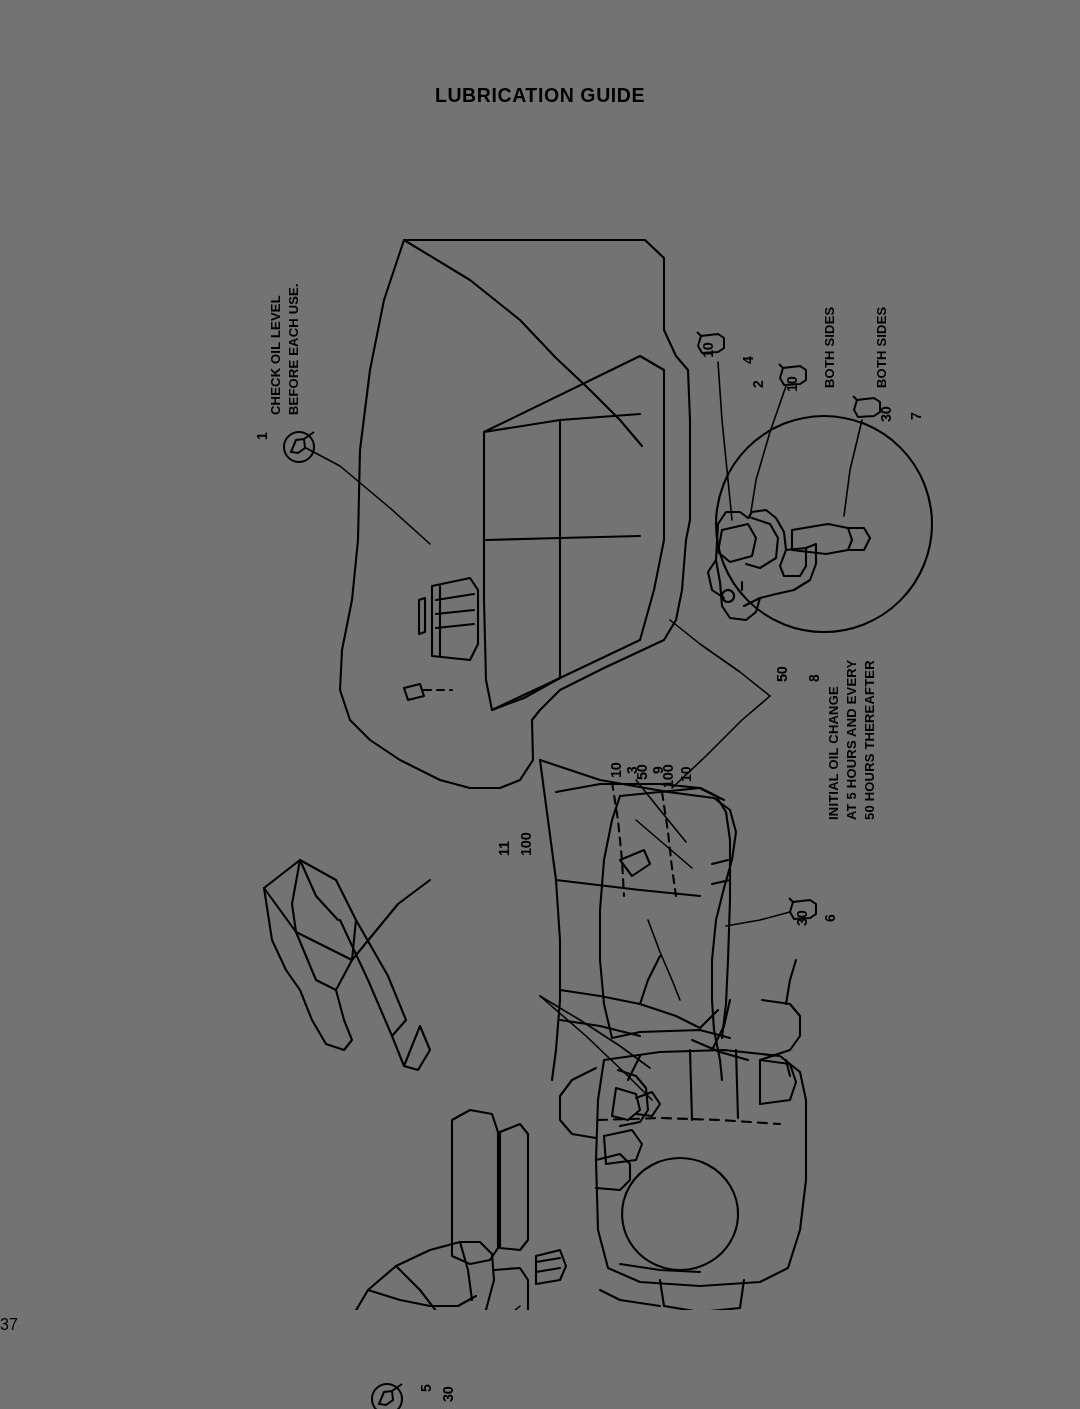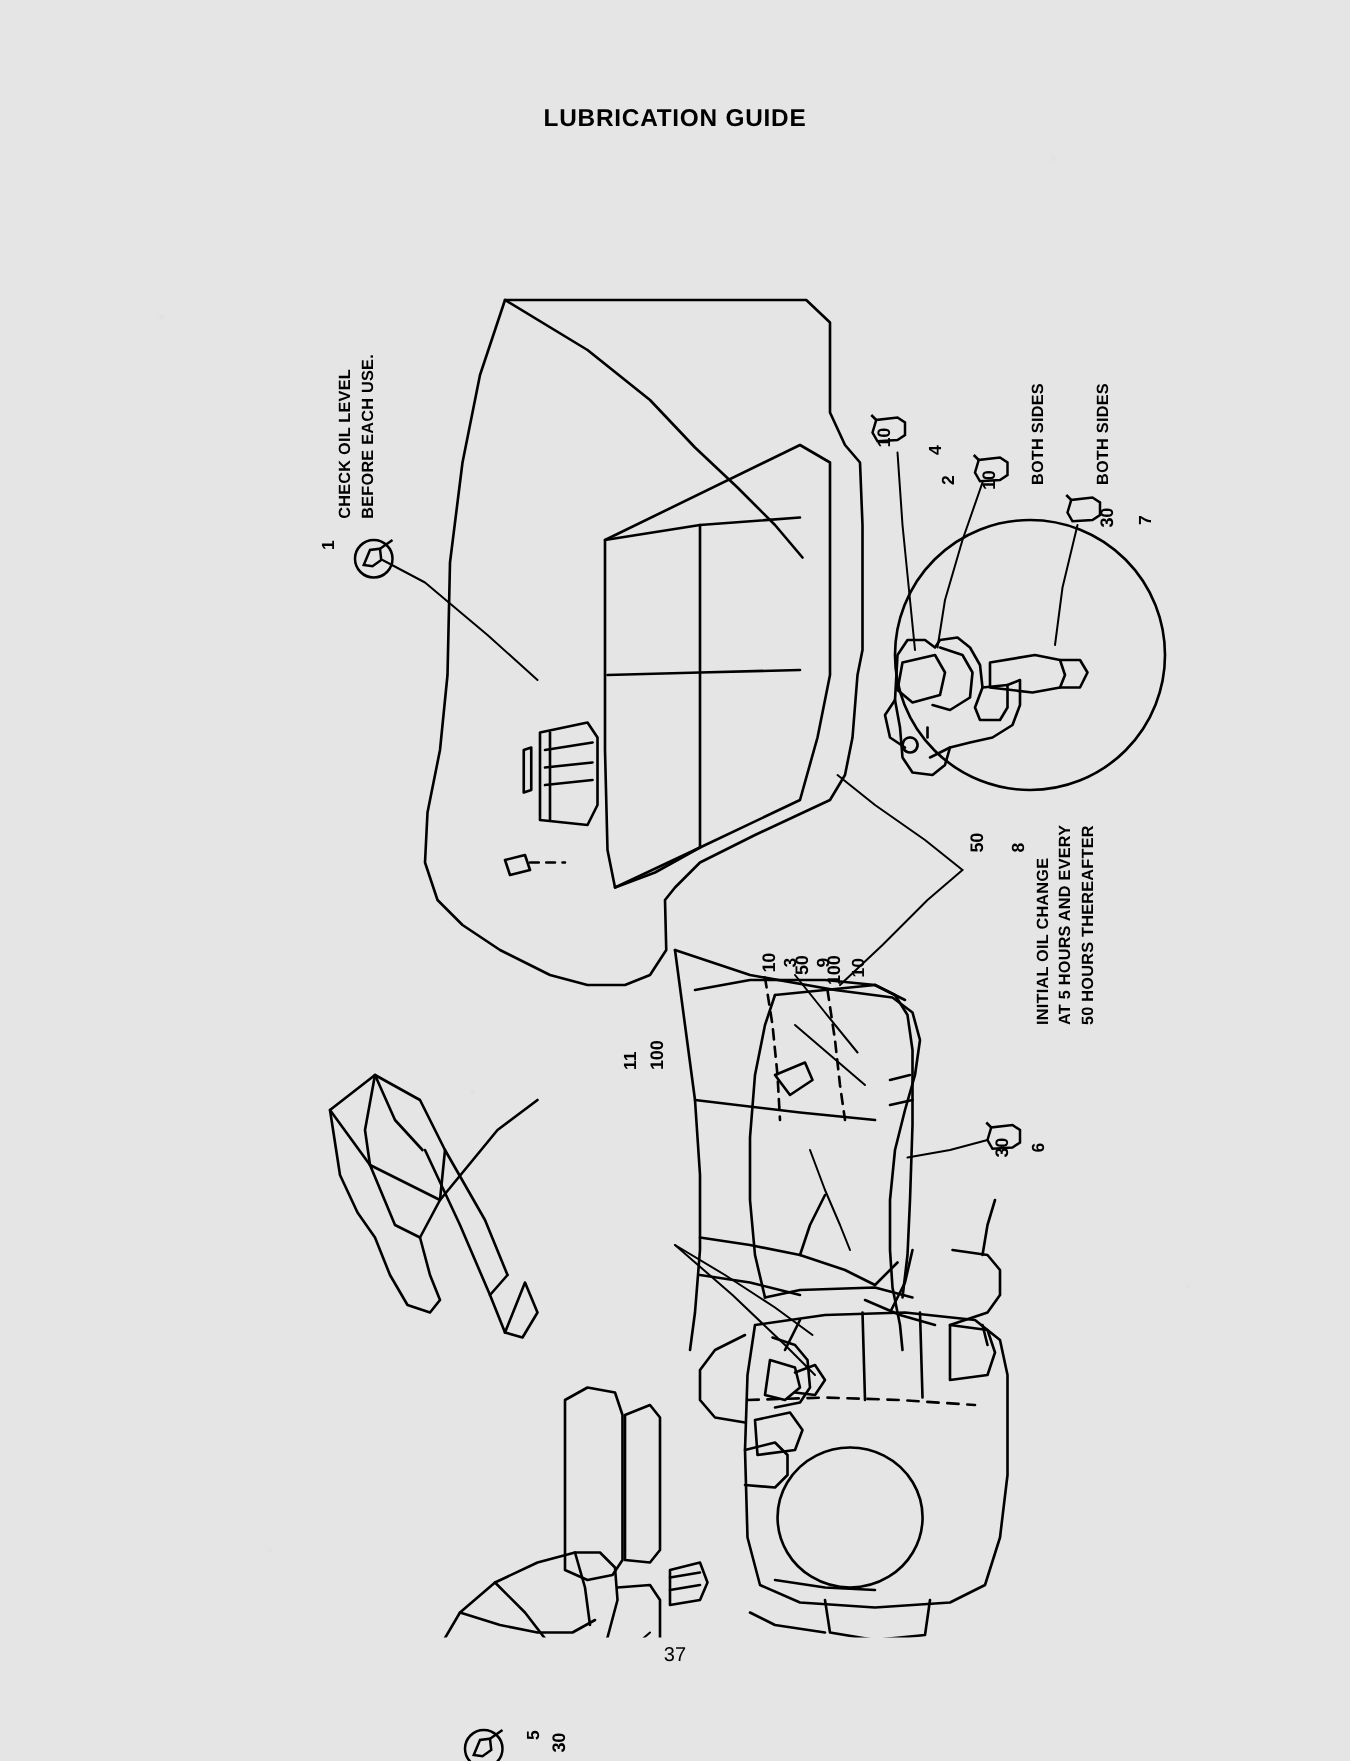--- a/index.html
+++ b/index.html
@@ -11,21 +11,21 @@
     width: 1080px;
     height: 1409px;
     position: relative;
     font-family: "Liberation Sans", sans-serif;
     color: #000000;
     overflow: hidden;
   }
   .page {
     position: absolute;
     inset: 0;
-    background: #e5e5e5;
+    background: #737373;
   }
   
   .paper-tone {
     position: absolute;
     inset: 0;
     background:
       radial-gradient(circle at 12% 18%, rgba(0,0,0,0.015) 0 2px, transparent 3px),
       radial-gradient(circle at 78% 9%, rgba(0,0,0,0.012) 0 2px, transparent 3px),
       radial-gradient(circle at 35% 62%, rgba(0,0,0,0.012) 0 2px, transparent 3px),
       radial-gradient(circle at 88% 73%, rgba(0,0,0,0.012) 0 2px, transparent 3px),
@@ -41,21 +41,21 @@
     font-size: 19.5px;
     font-weight: bold;
     letter-spacing: 0.6px;
     font-family: "Liberation Sans", sans-serif;
   }
   #page-number {
     position: absolute;
     left: 0;
     top: 1316px;
     width: 1080px;
-    text-align: center;
+    text-align: left;
     font-size: 16px;
     font-family: "Liberation Sans", sans-serif;
   }
   #figure-area {
     position: absolute;
     left: 0;
     top: 120px;
     width: 1080px;
     height: 1190px;
   }

